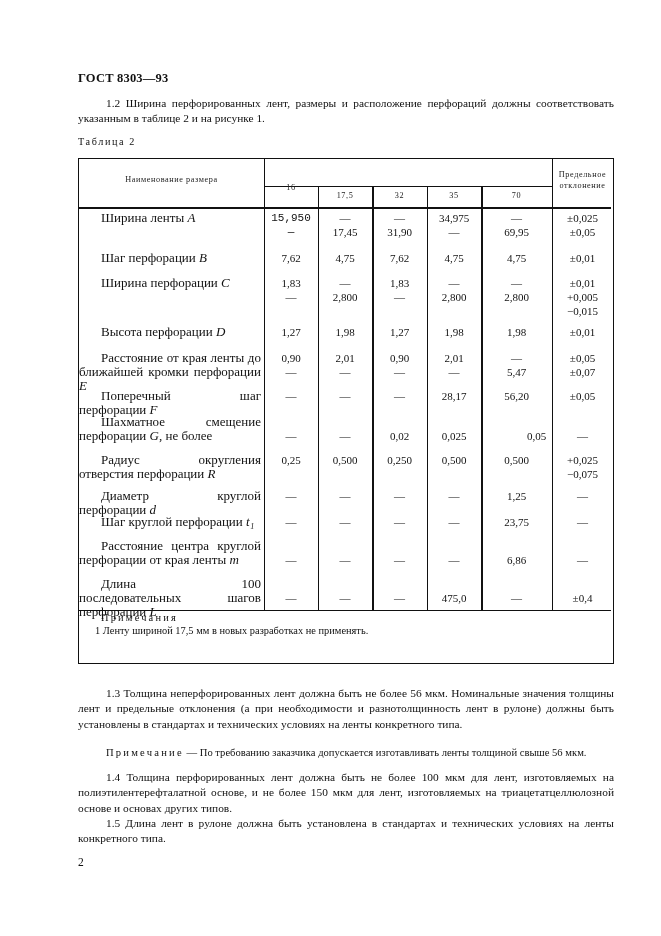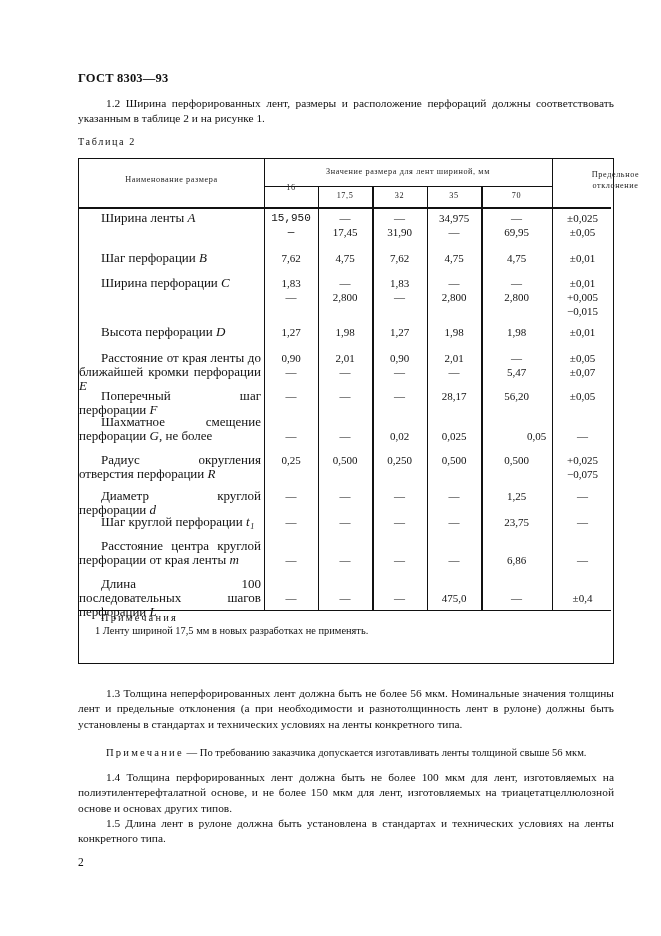--- a/index.html
+++ b/index.html
@@ -45,22 +45,21 @@
   <div class="vline vbold" style="left:293px;top:27px;height:425px;"></div>
   <div class="vline" style="left:348px;top:27px;height:425px;"></div>
   <div class="vline vbold" style="left:402px;top:27px;height:425px;"></div>
   <div class="vline" style="left:473px;height:452px;"></div>
 
   <div class="hline" style="left:185px;width:288px;top:27px;"></div>
   <div class="hline hbold" style="width:532px;top:48px;"></div>
   <div class="hline" style="width:532px;top:451px;"></div>
 
   <div class="th" style="left:0;width:185px;top:16px;">Наименование размера</div>
-  <div class="th" style="left:185px;width:288px;top:8px;">Значение размера для лент шириной, мм</div>
-  <div class="th" style="left:475px;width:57px;top:10px;line-height:11px;padding-left:33px;">Предельное отклонение</div>
+  <div class="th" style="left:475px;width:57px;top:10px;line-height:11px;">Предельное отклонение</div>
   <div class="th" style="left:185px;width:54px;top:24px;">16</div>
   <div class="th" style="left:239px;width:54px;top:32px;">17,5</div>
   <div class="th" style="left:293px;width:55px;top:32px;">32</div>
   <div class="th" style="left:348px;width:54px;top:32px;">35</div>
   <div class="th" style="left:402px;width:71px;top:32px;">70</div>
 
   <div id="rows">
       <div class="rowlabel" style="top: 52px;"><span class="ind"></span><span>Ширина ленты </span><i>A</i></div>
       <div class="cell" style="left: 185px; width: 54px; top: 52px; white-space: pre-line; font-family: Liberation Mono, monospace;">15,950
 —</div>

